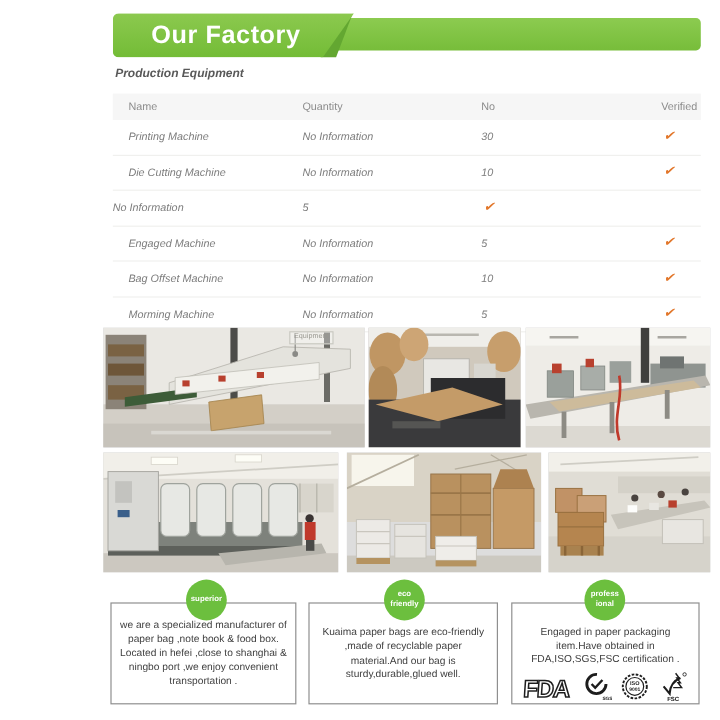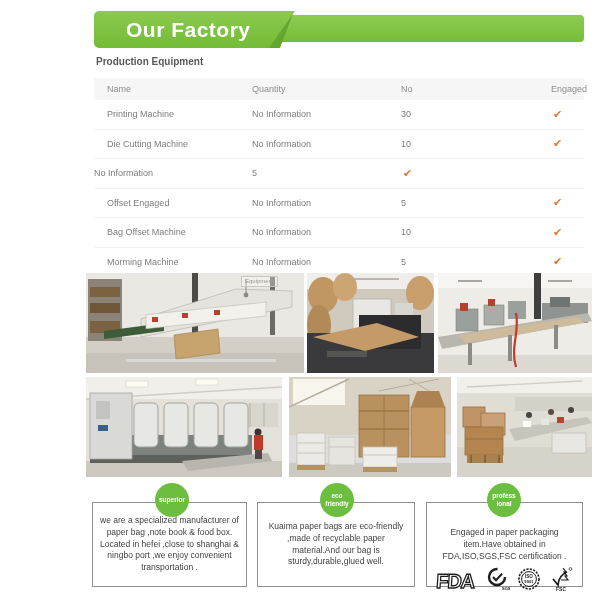--- a/index.html
+++ b/index.html
@@ -10,28 +10,28 @@
   .banner-bar{position:absolute;left:60px;top:15px;width:485px;height:27px;
               background:linear-gradient(#8ccb50,#77bd3a);border-radius:0 4px 4px 0;}
   .banner-fold{position:absolute;left:228px;top:11px;width:30px;height:37px;}
   .banner-ribbon{position:absolute;left:55px;top:11px;width:201px;height:37px;
                  background:linear-gradient(#8cc94f,#73bc36);
                  clip-path:polygon(0 0,100% 0,87% 100%,0 100%);
                  border-radius:5px 0 0 5px;display:flex;align-items:center;}
   .banner-title{color:#fff;font-size:21px;font-weight:bold;letter-spacing:.5px;padding-left:32px;}
 
   
-  .section-heading{position:absolute;left:57px;top:56px;font-size:10px;font-weight:bold;color:#595959;}
+  .section-heading{position:absolute;left:57px;top:56px;font-size:10px;font-weight:bold;color:#595959;font-style:italic;}
 
   
   .equip-table{position:absolute;left:55px;top:78px;width:490px;font-size:9px;color:#7d7d7d;}
   .t-head{display:grid;grid-template-columns:158px 149px 150px 1fr;background:#f6f6f6;
           height:22px;align-items:center;color:#8c8c8c;}
   .t-row{display:grid;grid-template-columns:158px 149px 150px 1fr;height:28.5px;
-         align-items:center;border-bottom:1px solid #f0f0ee;}
+         align-items:center;border-bottom:1px solid #f0f0ee;font-style:italic;}
   .c1{padding-left:13px;}
   .check{color:#e2772b;font-size:11px;line-height:1;padding-left:2px;}
 
   
   .photo{position:absolute;overflow:hidden;background:#ddd;}
   .photo svg{display:block;width:100%;height:100%;}
   #p1{left:47px;top:273px;width:218px;height:100px;}
   #p2{left:268px;top:273px;width:127px;height:100px;}
   #p3{left:399px;top:273px;width:154px;height:100px;}
   #p4{left:47px;top:377px;width:196px;height:100px;}
@@ -44,21 +44,21 @@
   .badge{position:absolute;top:483px;width:34px;height:34px;border-radius:50%;background:#6cbf3e;
          color:#fff;font-size:6.5px;font-weight:bold;display:flex;flex-direction:column;
          align-items:center;justify-content:center;text-align:center;line-height:1.2;z-index:2;}
   #b1{left:116px;} #b2{left:281px;} #b3{left:448px;}
   .feature-box{position:absolute;top:502px;height:85px;border:1px solid #8f8f8f;background:#fff;
                box-sizing:border-box;display:flex;flex-direction:column;align-items:center;
                justify-content:center;padding:6px;text-align:center;font-size:8.5px;
                color:#3f3f3f;line-height:1.4;}
   #fb1{left:53px;width:155px;}
   #fb2{left:218px;width:158px;}
-  #fb3{left:387px;width:157px;justify-content:space-between;padding-top:24px;}
+  #fb3{left:387px;width:157px;justify-content:center;padding-top:24px;}
   .cert-row{display:flex;align-items:flex-end;justify-content:space-between;width:96%;margin-top:3px;}
   .cert-row svg{display:block;}
 </style>
 </head>
 <body>
 
 <div class="stage">
 
   <div class="banner-bar"></div>
   <div class="banner-fold">
@@ -70,41 +70,41 @@
     <span class="banner-title">Our Factory</span>
   </div>
 
   <div class="section-heading">Production Equipment</div>
 
   <div class="equip-table">
     <div class="t-head">
       <span class="c1">Name</span>
       <span>Quantity</span>
       <span>No</span>
-      <span>Engaged</span>
+      <span>Verified</span>
     </div>
     <div class="t-row">
       <span class="c1">Printing Machine</span>
       <span>No Information</span>
       <span>30</span>
       <span class="check">✔</span>
     </div>
     <div class="t-row">
       <span class="c1">Die Cutting Machine</span>
       <span>No Information</span>
       <span>10</span>
       <span class="check">✔</span>
     </div>
     <div class="t-row">
       <span>No Information</span>
       <span>5</span>
       <span class="check">✔</span>
     </div>
     <div class="t-row">
-      <span class="c1">Offset Engaged</span>
+      <span class="c1">Engaged Machine</span>
       <span>No Information</span>
       <span>5</span>
       <span class="check">✔</span>
     </div>
     <div class="t-row">
       <span class="c1">Bag Offset Machine</span>
       <span>No Information</span>
       <span>10</span>
       <span class="check">✔</span>
     </div>

